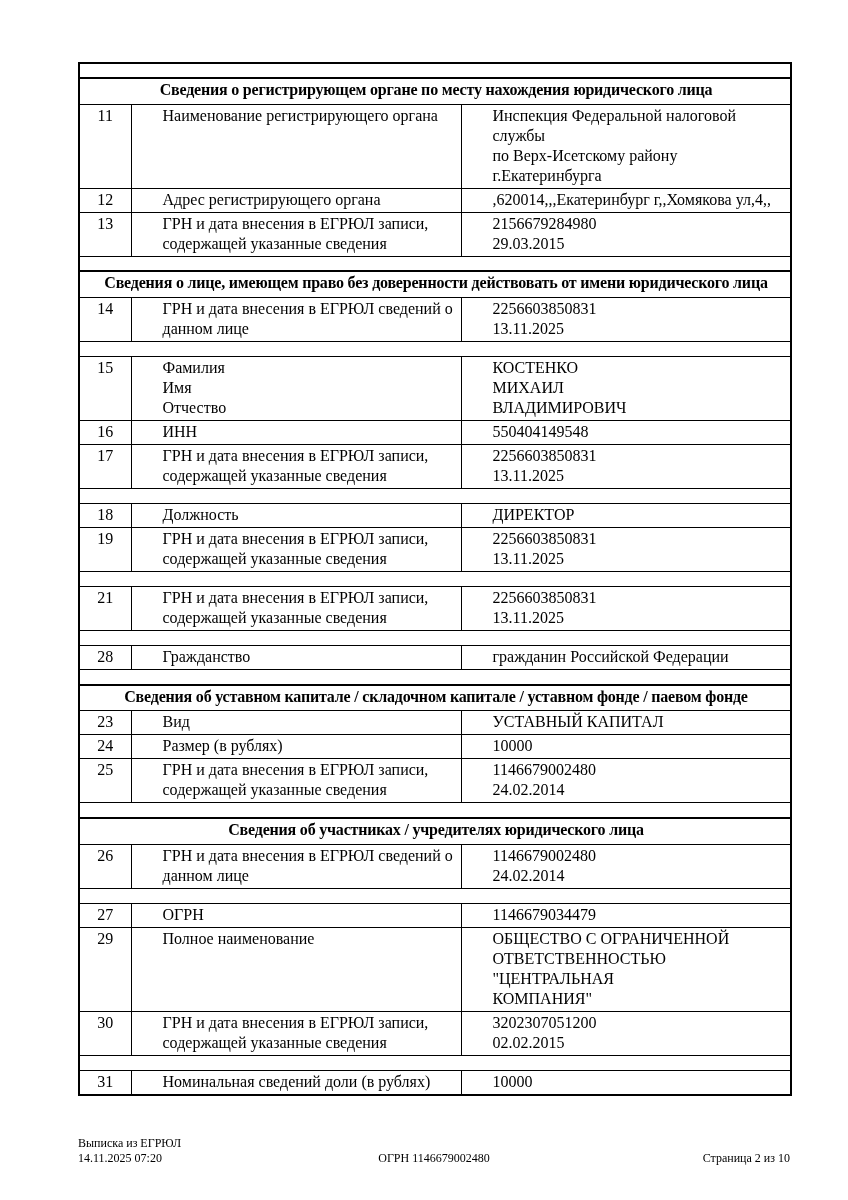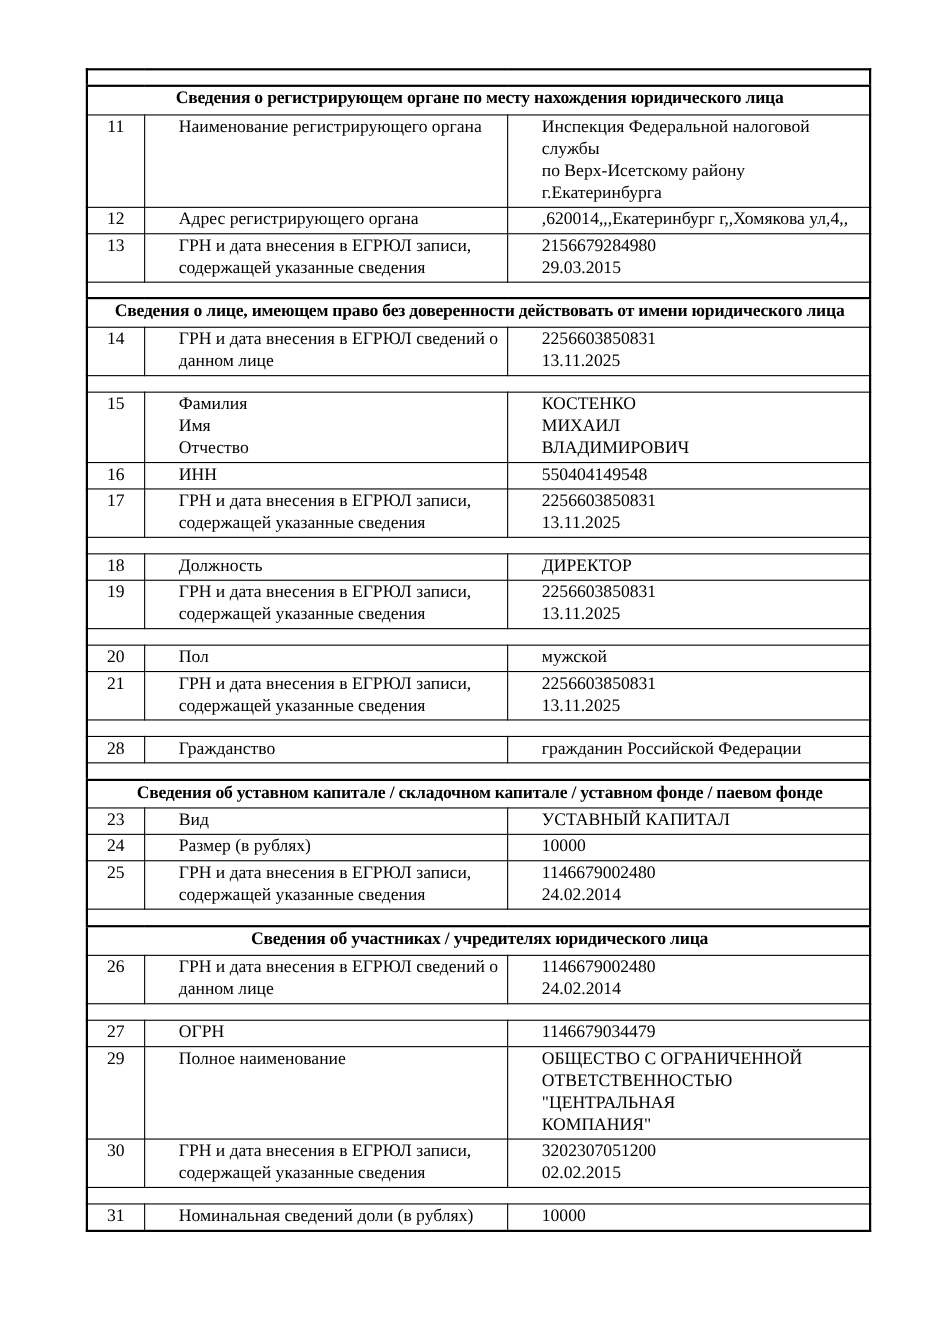--- a/index.html
+++ b/index.html
@@ -180,29 +180,20 @@
           </td>
           <td class="value-cell">
             <div class="line">2256603850831</div>
             <div class="line">13.11.2025</div>
           </td>
         </tr>
         <tr class="spacer-row">
           <td colspan="3"></td>
         </tr>
         <tr class="data-row">
-          <td class="num-cell">20</td>
-          <td class="label-cell">
-            <div class="line">Пол</div>
-          </td>
-          <td class="value-cell">
-            <div class="line">мужской</div>
-          </td>
-        </tr>
-        <tr class="data-row">
           <td class="num-cell">21</td>
           <td class="label-cell">
             <div class="line">ГРН и дата внесения в ЕГРЮЛ записи, содержащей указанные сведения</div>
           </td>
           <td class="value-cell">
             <div class="line">2256603850831</div>
             <div class="line">13.11.2025</div>
           </td>
         </tr>
         <tr class="spacer-row">
@@ -308,14 +299,22 @@
           <td class="label-cell">
             <div class="line">Номинальная сведений доли (в рублях)</div>
           </td>
           <td class="value-cell">
             <div class="line">10000</div>
           </td>
         </tr>
       </tbody>
   </table>
 
+  <div class="footer">
+    <div class="f-left">
+      <div>Выписка из ЕГРЮЛ</div>
+      <div>14.11.2025 07:20</div>
+    </div>
+    <div class="f-center">ОГРН 1146679002480</div>
+    <div class="f-right">Страница 2 из 10</div>
+  </div>
 
 </div>
 
 </body></html>

